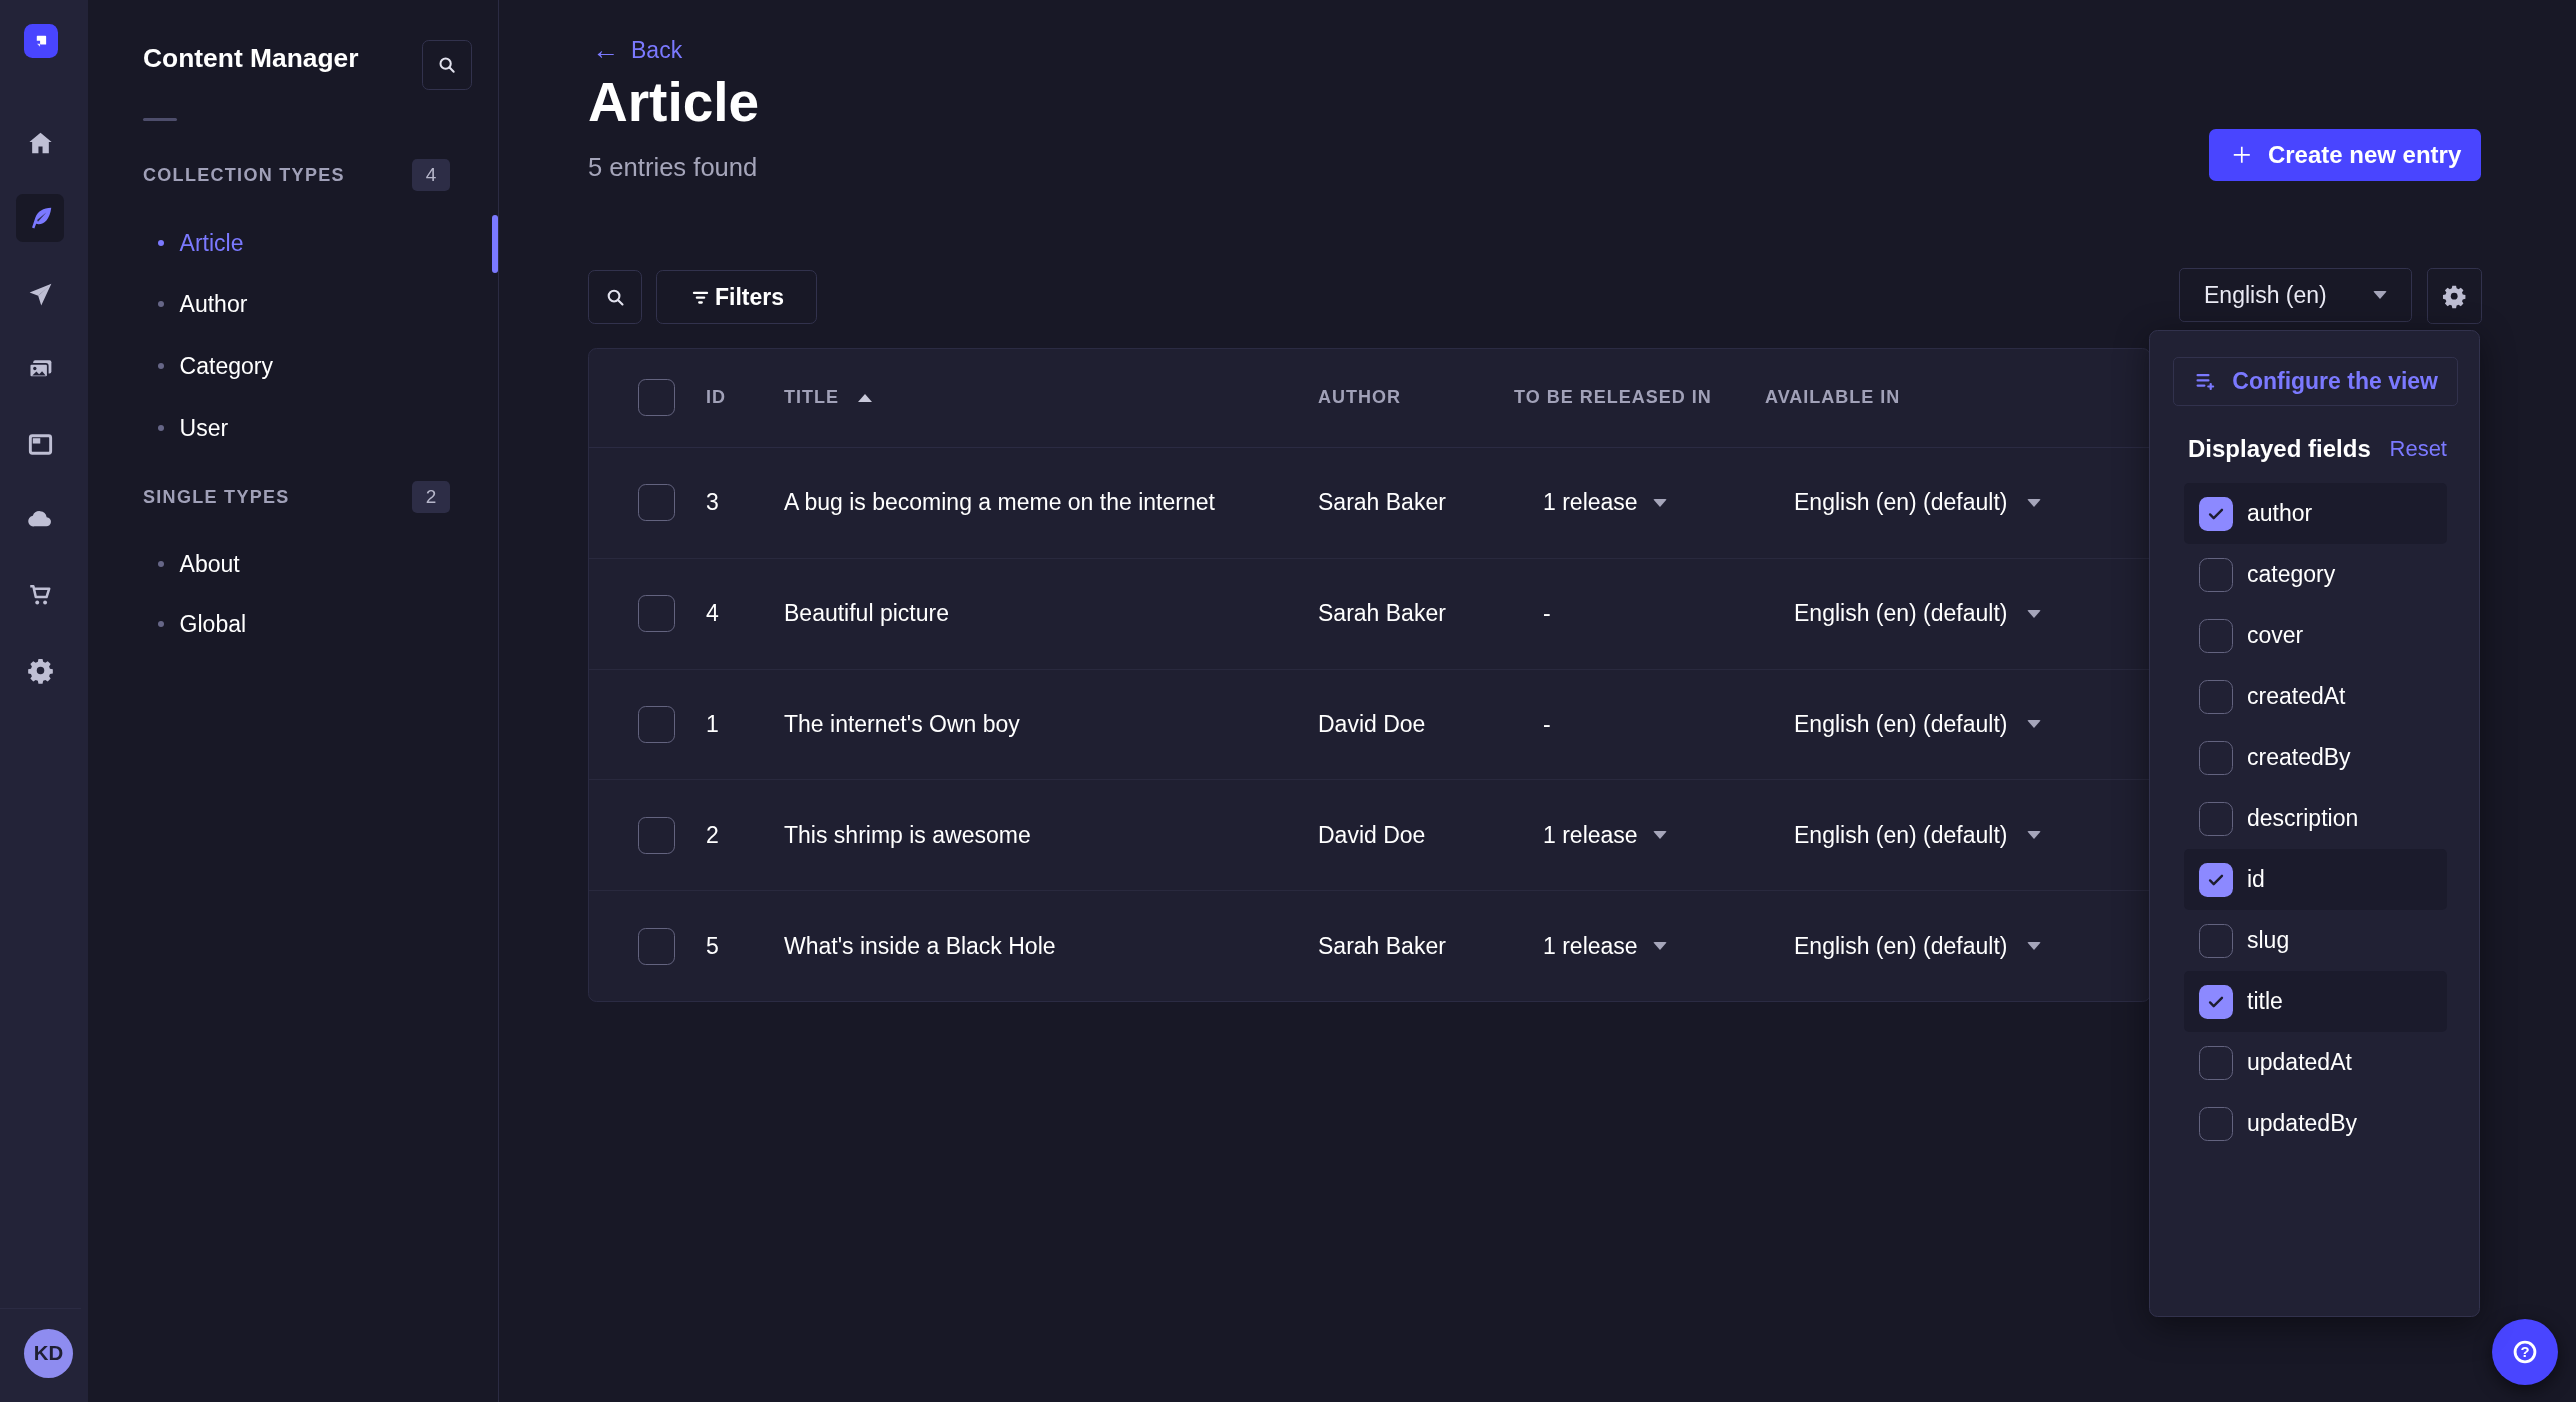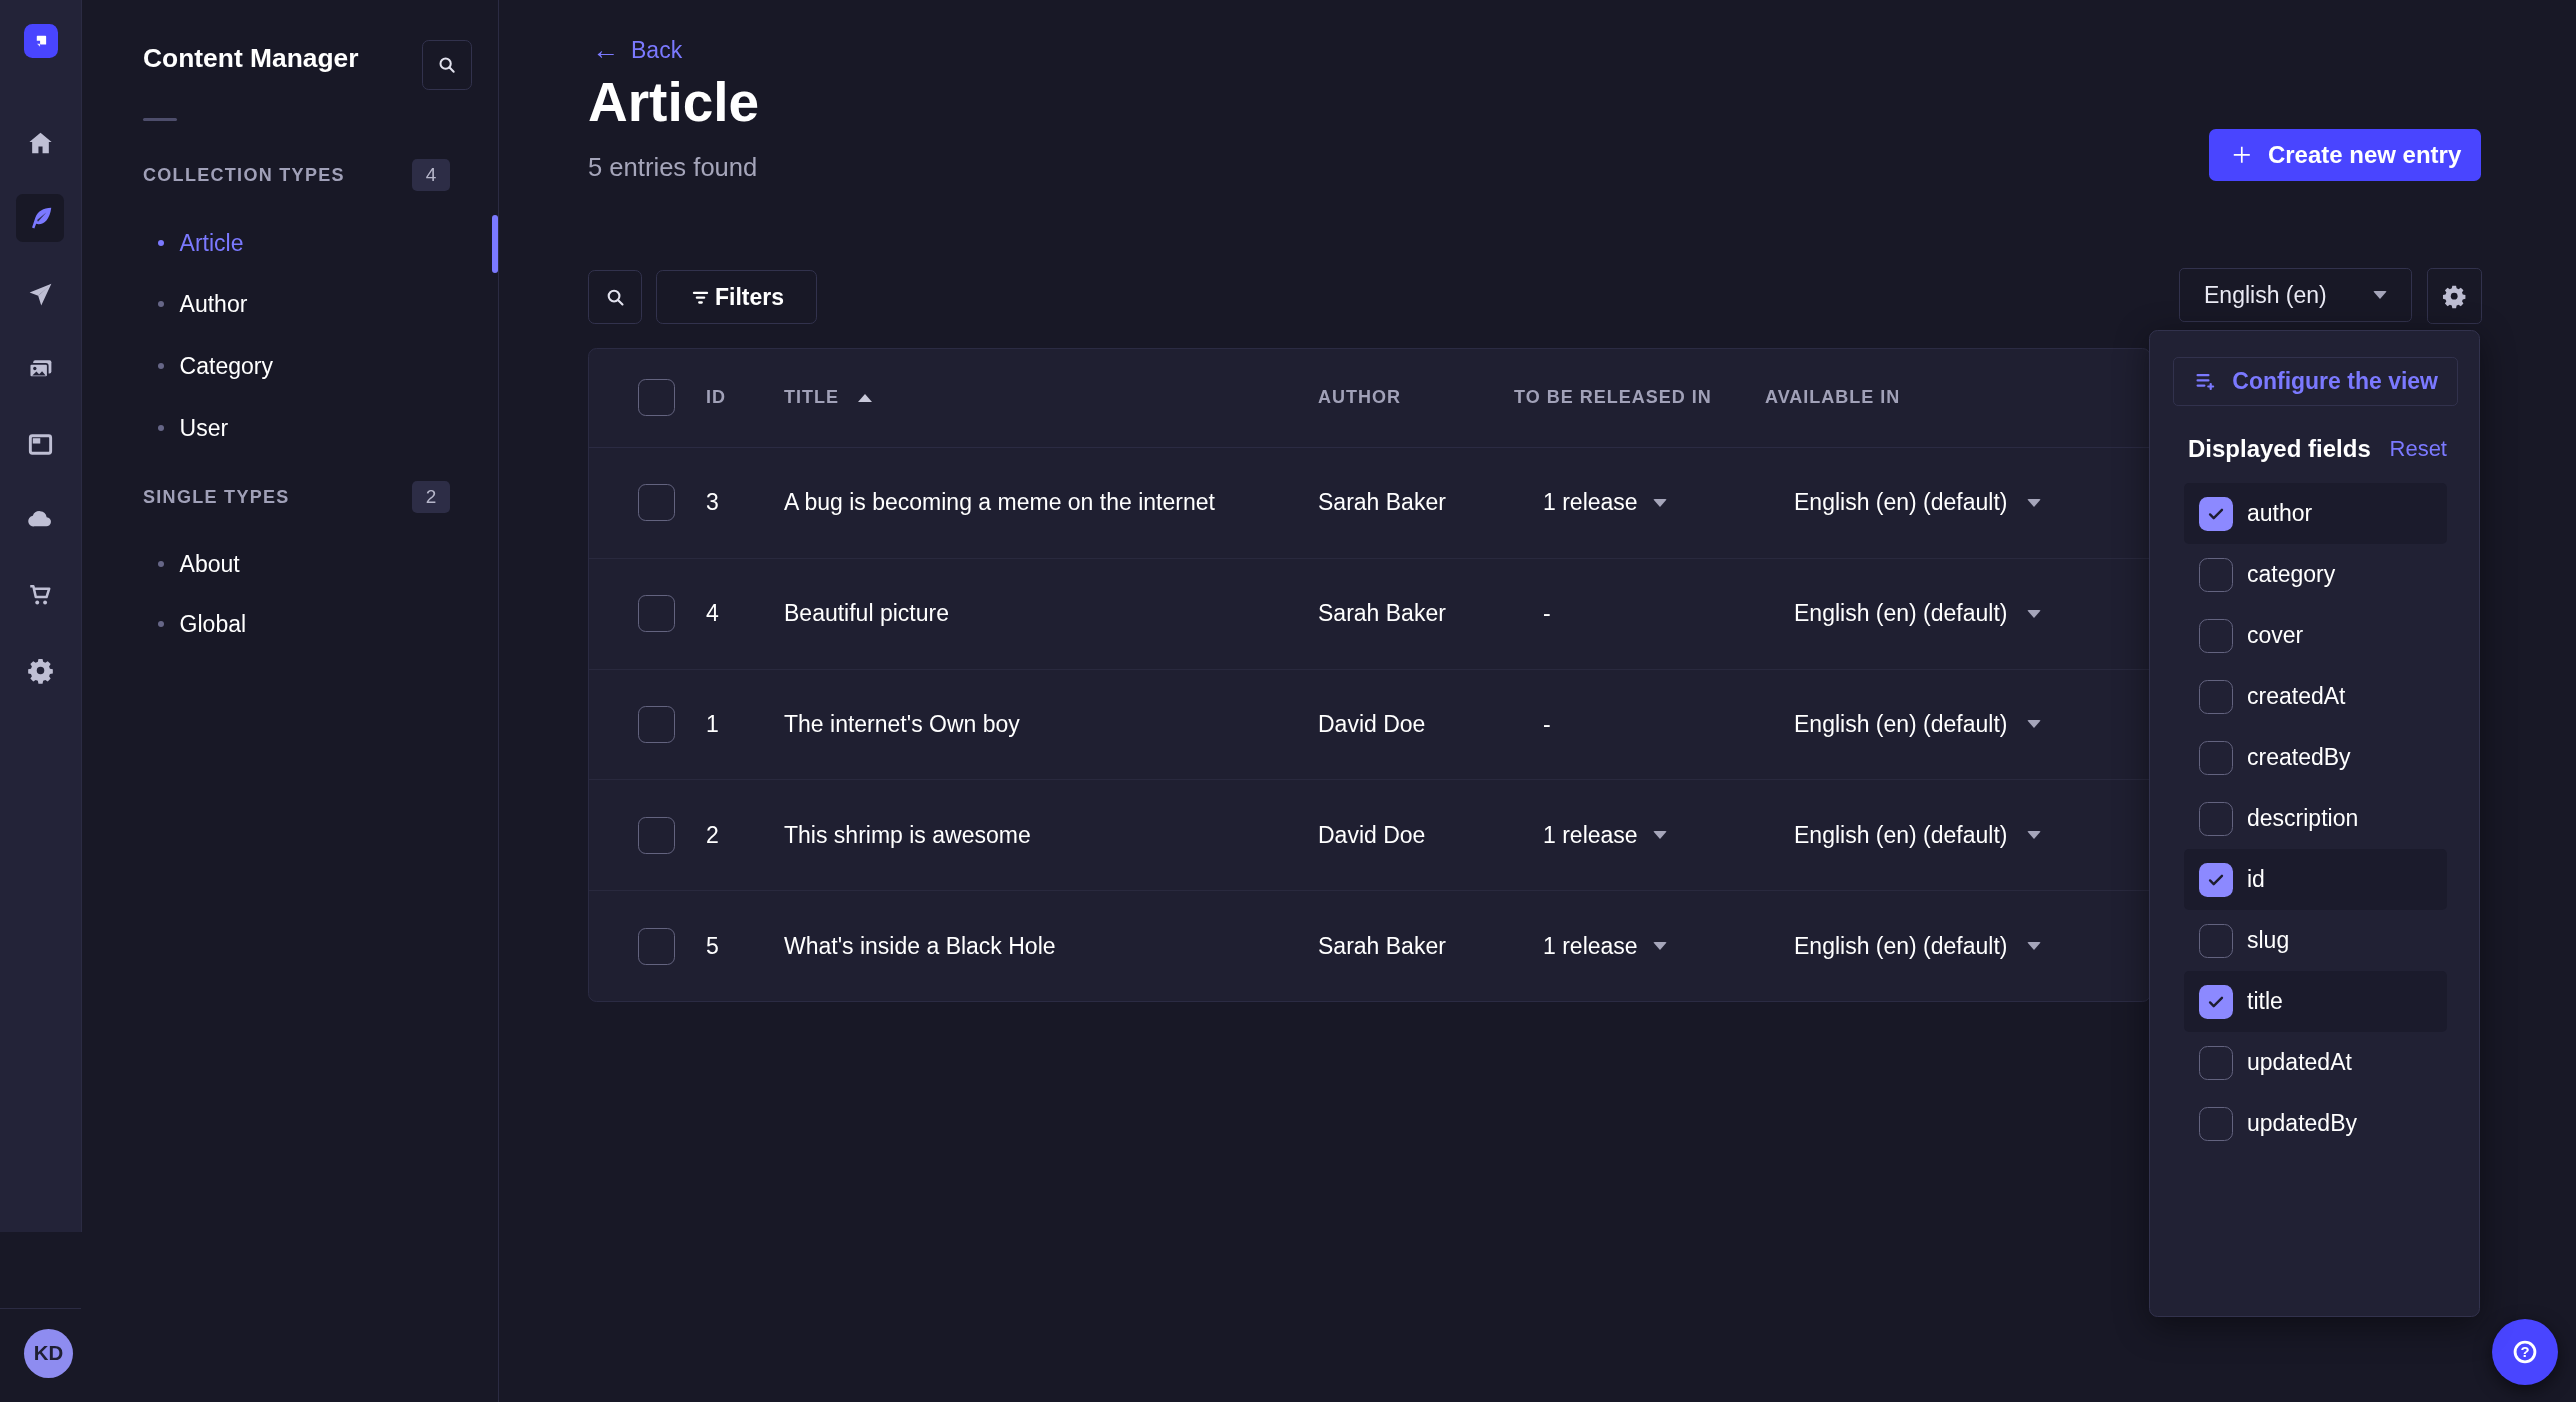--- a/index.html
+++ b/index.html
@@ -1,21 +1,21 @@
 <!DOCTYPE html>
 <html style="font-size:13.6px"><head>
 <meta charset="utf-8">
 <style>
   html,body{margin:0;padding:0;background:#181826;}
   body{width:2576px;height:1402px;position:relative;overflow:hidden;
        font-family:"Liberation Sans",sans-serif;color:#fff;-webkit-font-smoothing:antialiased;}
   .abs{position:absolute;}
 
   
-  #rail{left:0;top:0;width:81px;height:1232px;background:#232338;border-right:0.9px solid #2b2b43;}
+  #rail{left:0;top:0;width:81px;height:1402px;background:#232338;border-right:0.9px solid #2b2b43;padding-left:48px;}
   .logo{left:24px;top:24px;width:34px;height:34px;border-radius:8.5px;background:#4945ff;
         display:flex;align-items:center;justify-content:center;}
   .rail-btn{left:16px;width:48px;height:48px;border-radius:6.8px;display:flex;align-items:center;
             justify-content:center;color:#bfbfd4;}
   .rail-btn.active{background:#181826;color:#7b79ff;}
   .rail-btn svg{width:29px;height:29px;}
   .rail-divider{left:0;top:1308px;width:81px;height:0.9px;background:#2b2b43;}
   .avatar{left:24px;top:1329px;width:49px;height:49px;border-radius:50%;background:#8e8cf0;
           color:#1f1f33;font-size:20.4px;font-weight:700;display:flex;align-items:center;justify-content:center;}
 

